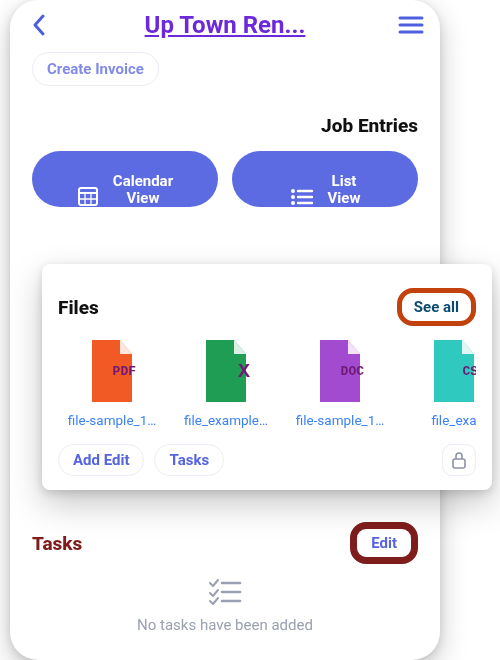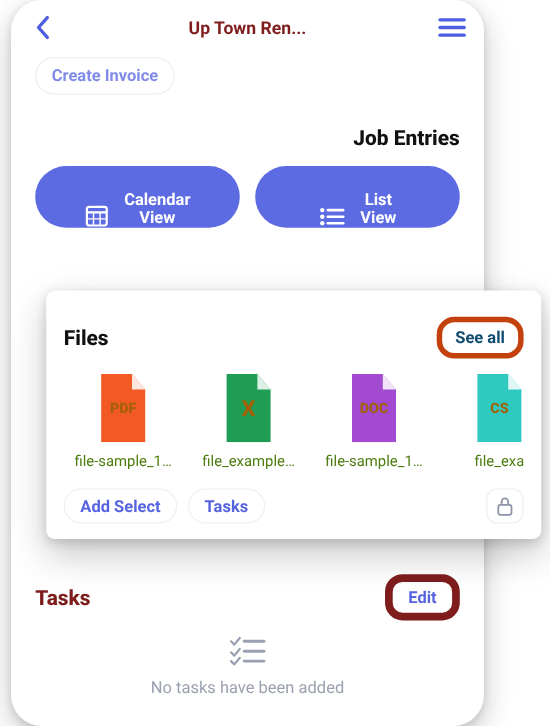--- a/index.html
+++ b/index.html
@@ -28,23 +28,24 @@
     display: flex;
     align-items: center;
     padding: 0 14px;
     position: relative;
   }
   .nav .title {
     position: absolute;
     left: 0; right: 0;
     text-align: center;
     font-weight: 700;
-    font-size: 16px;
-    color: #7f1d1d;
+    font-size: 24px;
+    color: #6d28d9;
     pointer-events: none;
+    text-decoration: underline;
   }
   .back {
     width: 30px; height: 30px; display:flex; align-items:center; justify-content:center;
     color: #4d5fe0;
     cursor:pointer;
   }
   .hamb {
     margin-left: auto;
     width: 30px; height: 30px; display:flex; align-items:center; justify-content:center;
     color: #4d5fe0;
@@ -131,27 +132,27 @@
     width: 108px;
     flex: 0 0 108px;
     display:flex;
     flex-direction:column;
     align-items:center;
     cursor:pointer;
   }
   .file .thumb {
     width: 48px; height: 62px;
     position: relative;
-    display:flex; align-items:center; justify-content:center;
-    color:#a16207; font-weight:800; font-size:13px;
+    display:flex; align-items:center; justify-content:flex-end;
+    color:#701a75; font-weight:800; font-size:13px;font-family:Liberation Mono, monospace;
   }
   .fname {
     margin-top: 10px;
     font-size: 13.5px;
-    color:#4d7c0f;
+    color:#3b82f6;
     white-space: nowrap;
     overflow:hidden;
     text-overflow: ellipsis;
     max-width: 104px;
     text-align:center;
   }
   .files-actions {
     display:flex;
     align-items:center;
     gap: 10px;
@@ -342,21 +343,21 @@
           <path d="M32 0 L44 14 H32 Z" fill="#fff" opacity="0.85"></path>
         </svg>
         <span style="position:absolute;">CS</span>
       </span>
       <span class="fname">file_exa</span>
     </div>
   </div>
 
   <div class="files-actions">
     <div class="chip">
-      <span>Add Select</span>
+      <span>Add Edit</span>
     </div>
     <div class="chip">
       <span>Tasks</span>
     </div>
     <div class="lock-chip">
       <svg width="16" height="18" viewBox="0 0 16 18">
         <rect x="2" y="8" width="12" height="9" rx="2" fill="none" stroke="#8d93a8" stroke-width="1.6"></rect>
         <path d="M5 8 V5 a3 3 0 0 1 6 0 V8" fill="none" stroke="#8d93a8" stroke-width="1.6"></path>
       </svg>
     </div>

